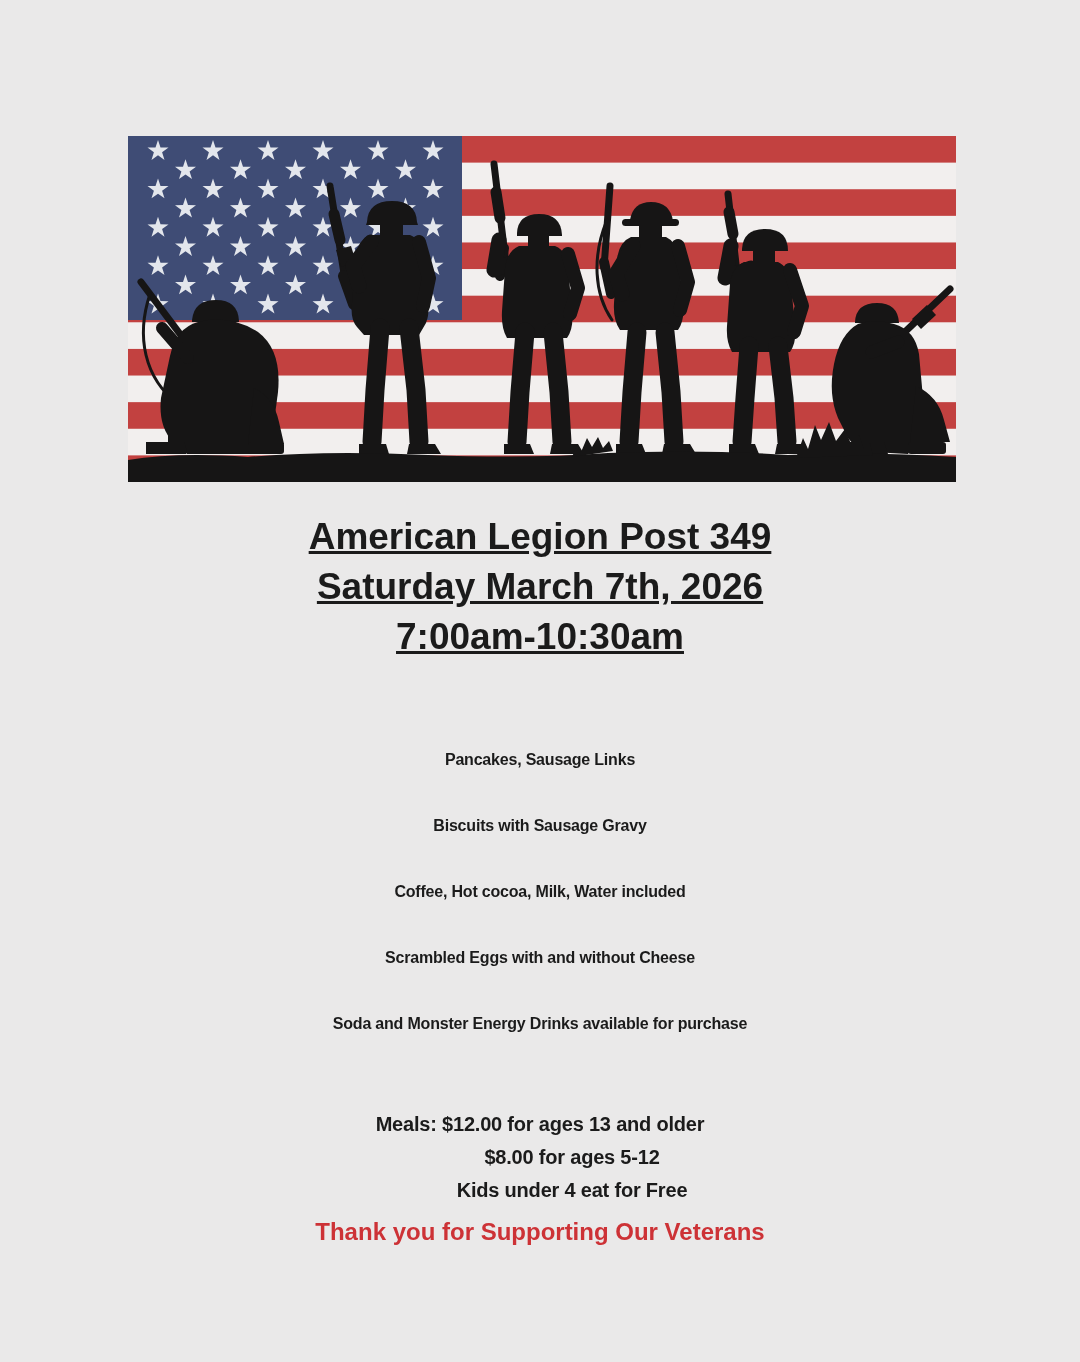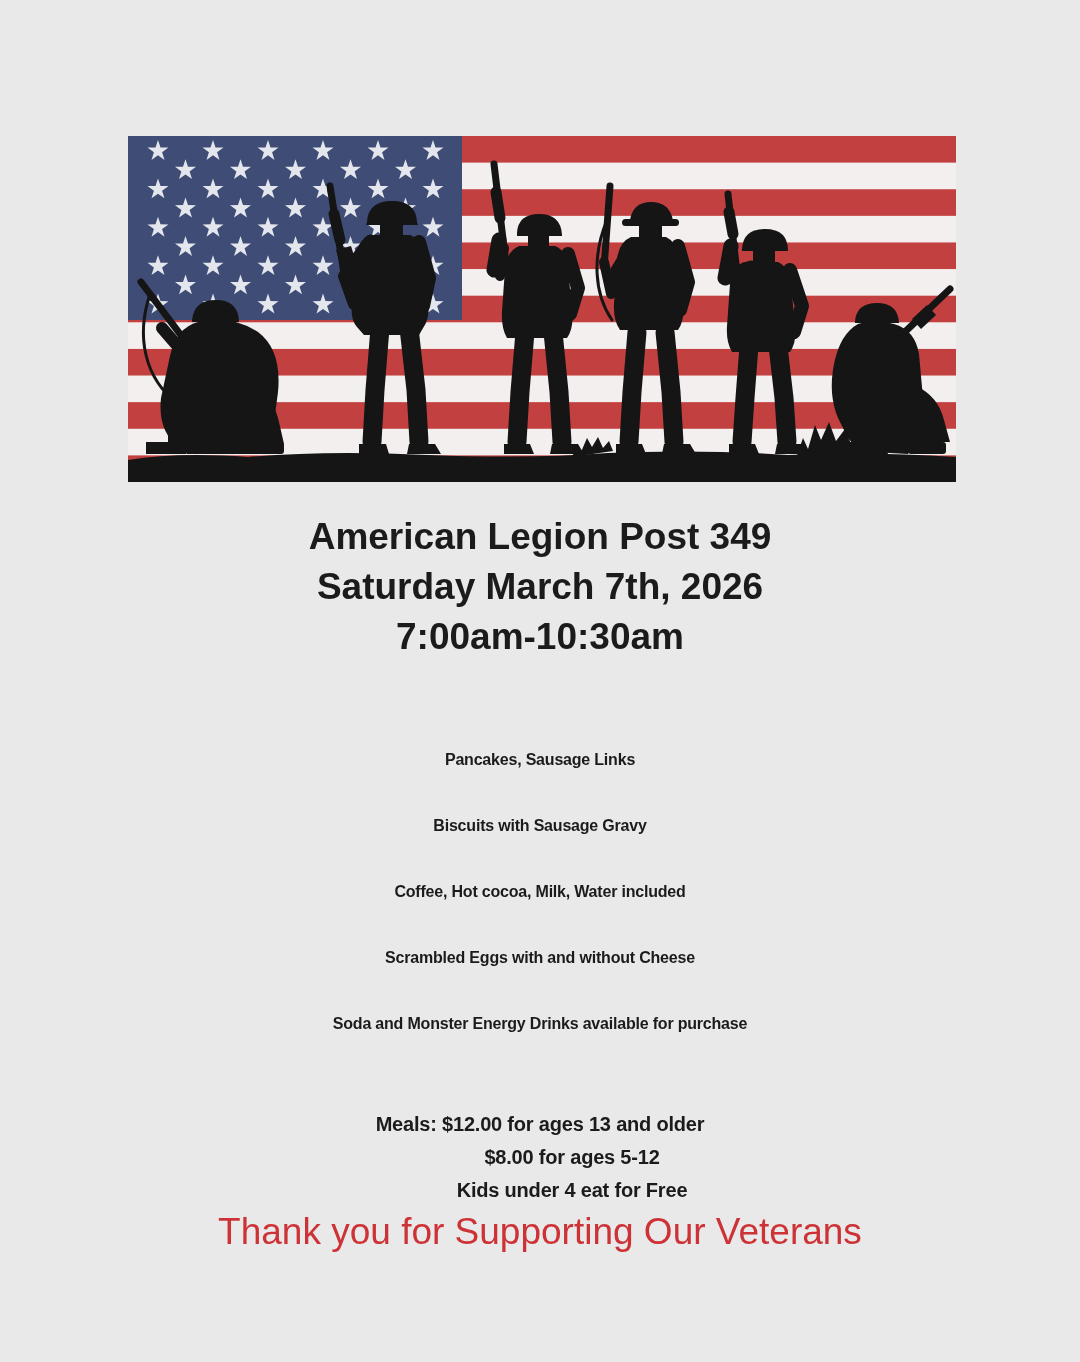--- a/index.html
+++ b/index.html
@@ -14,37 +14,38 @@
     position:absolute;left:128px;top:136px;width:828px;height:346px;
   }
   .flag-wrap svg{display:block;width:100%;height:100%;}
   .limb{fill:none;stroke:var(--ink,#161515);stroke-linecap:round;stroke-linejoin:round;}
   .ink{fill:var(--ink,#161515);stroke:none;}
   .thin{fill:none;stroke:var(--ink,#161515);stroke-linecap:round;}
   .title-block{
     top:512px;
     font-weight:700;font-size:37px;line-height:50px;
     color:var(--text,#1b1b1b);
+    text-decoration:underline;
   }
   .menu-block{
     top:727px;
     font-weight:700;font-size:16px;line-height:66px;
     letter-spacing:-0.2px;
     color:var(--text,#1b1b1b);
   }
   .pricing-block{
     top:1108px;
     font-weight:700;font-size:20px;line-height:33px;
     letter-spacing:-0.2px;
     color:var(--text,#1b1b1b);
   }
   .pricing-block .indent{transform:translateX(32px);}
   .thanks-line{
     top:1212px;
-    font-weight:400;font-size:37px;line-height:40px;
+    font-weight:700;font-size:24px;line-height:40px;
     color:var(--accent,#cd3236);
   }
 </style>
 </head>
 <body>
 
 <div>
 
   <div class="flag-wrap">
     <svg id="flag-svg" viewBox="0 0 828 346" preserveAspectRatio="none">

